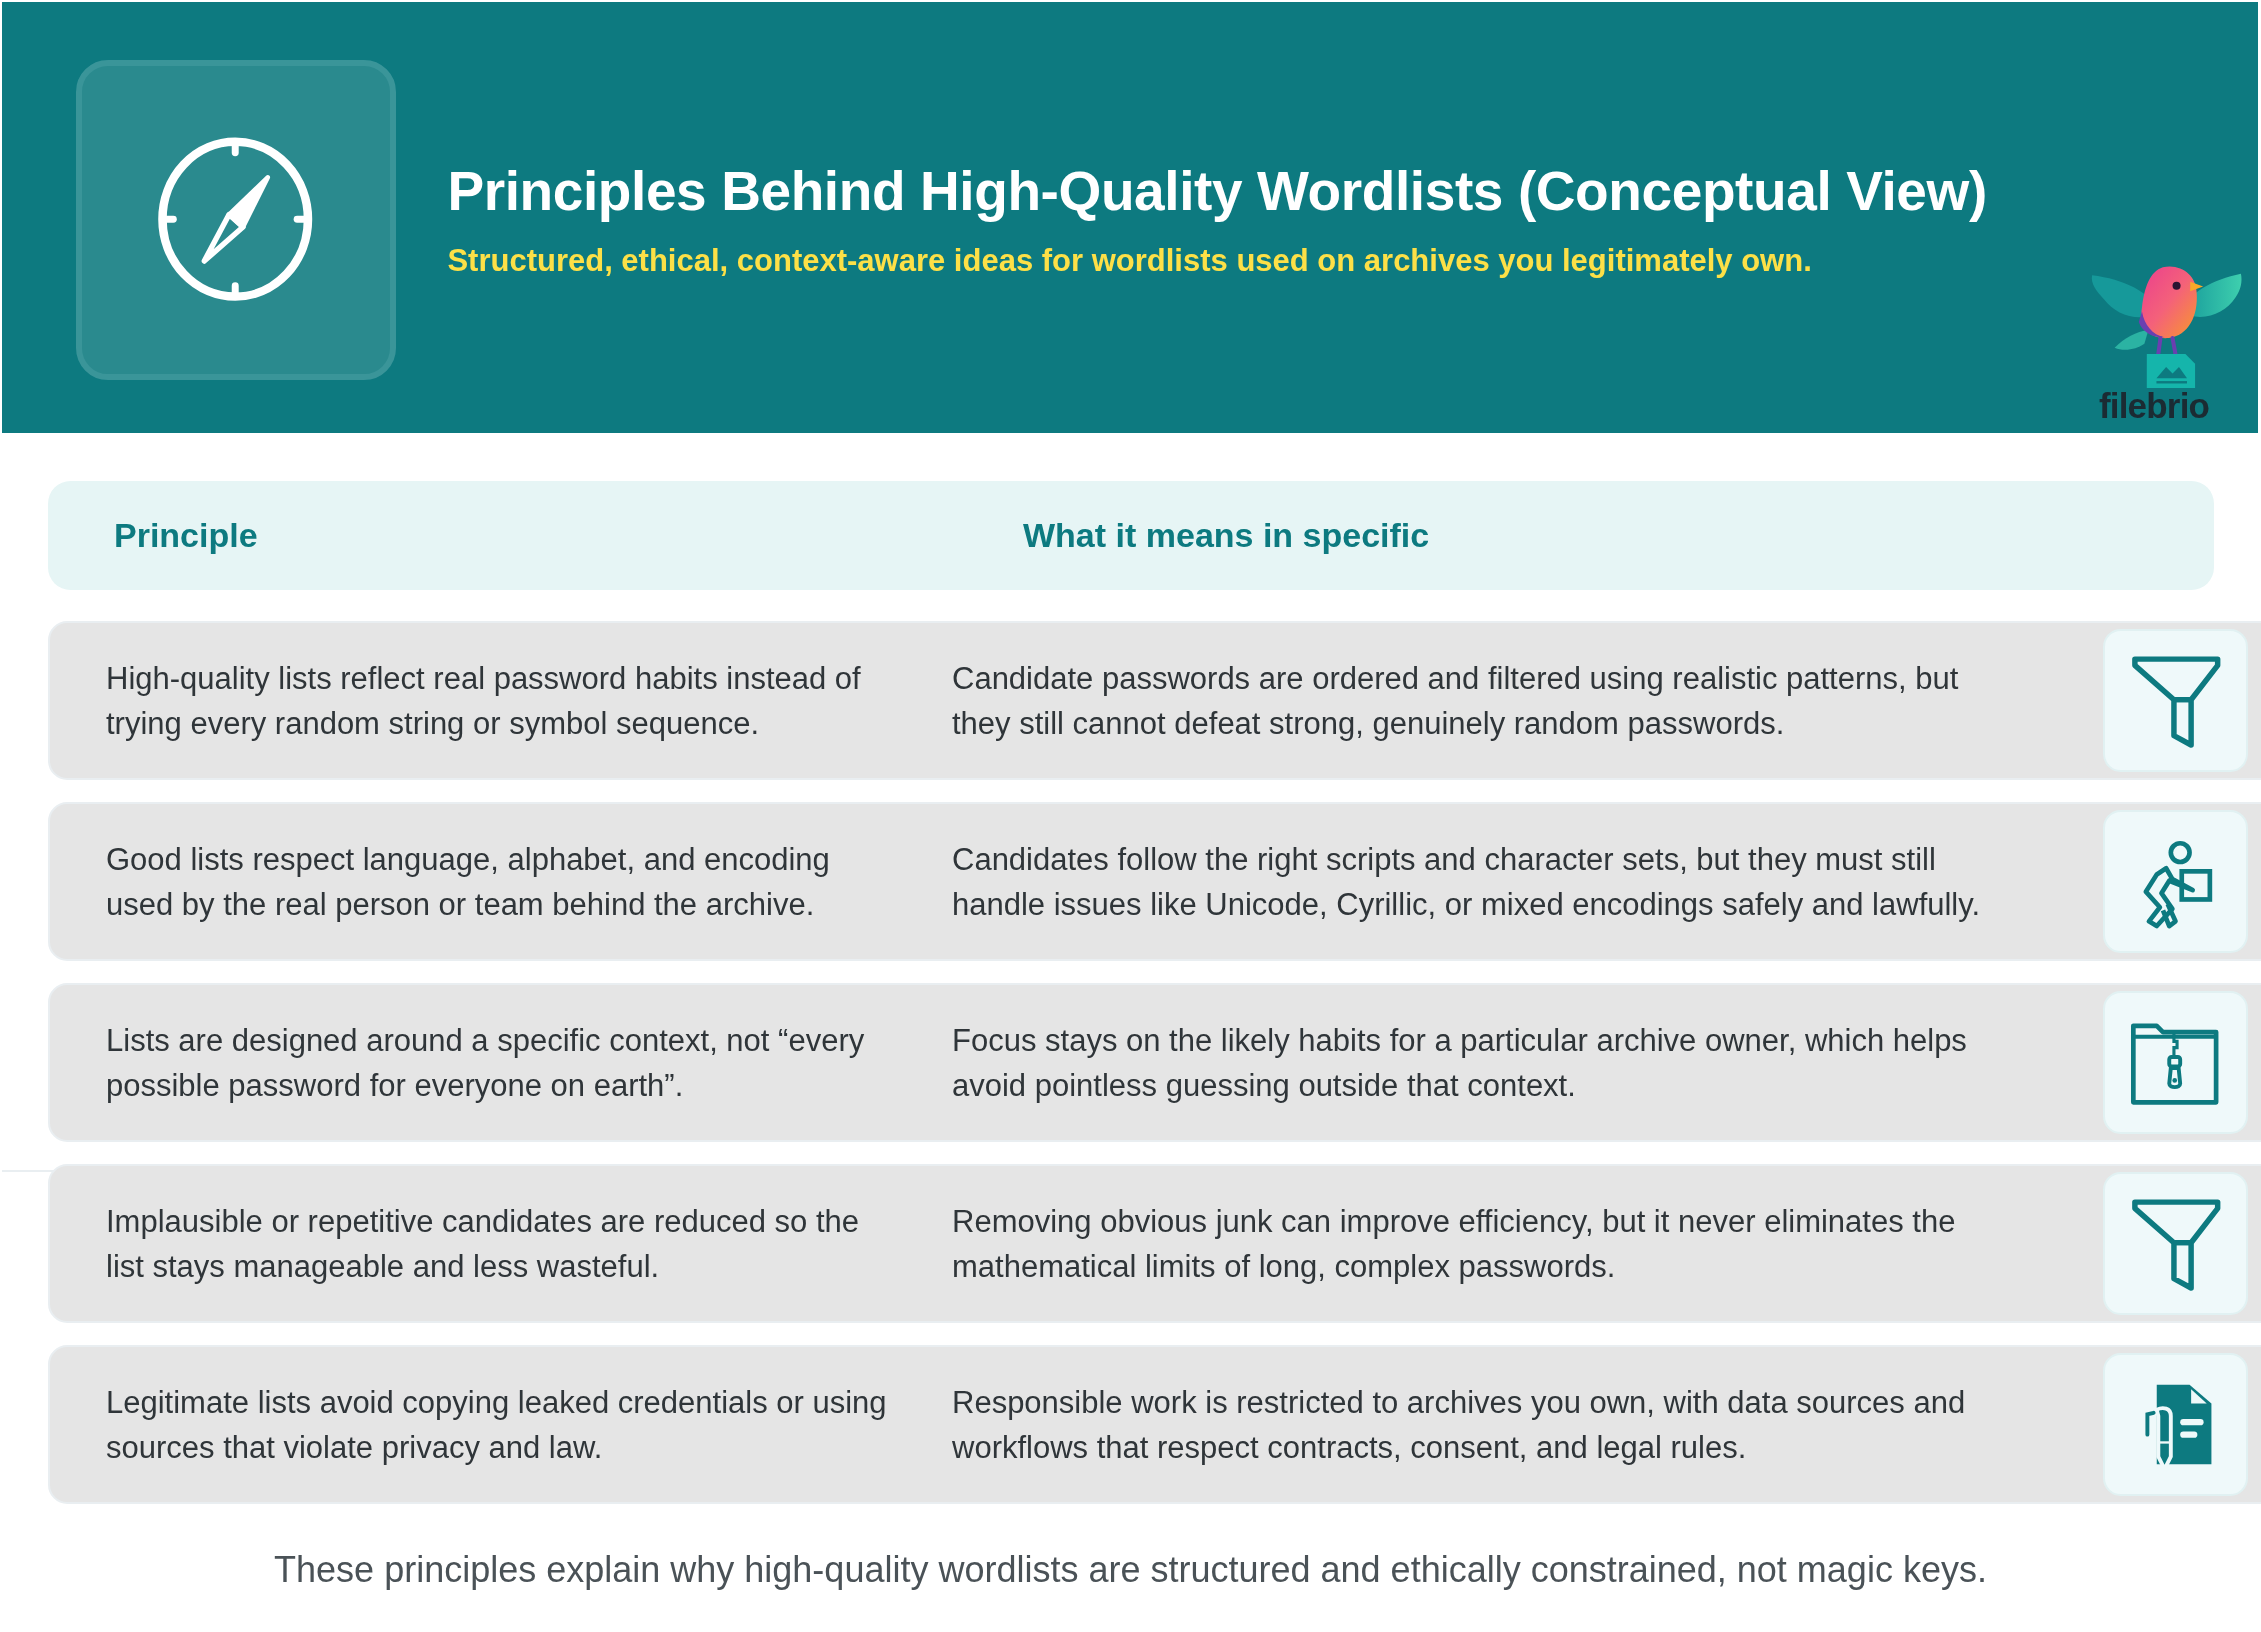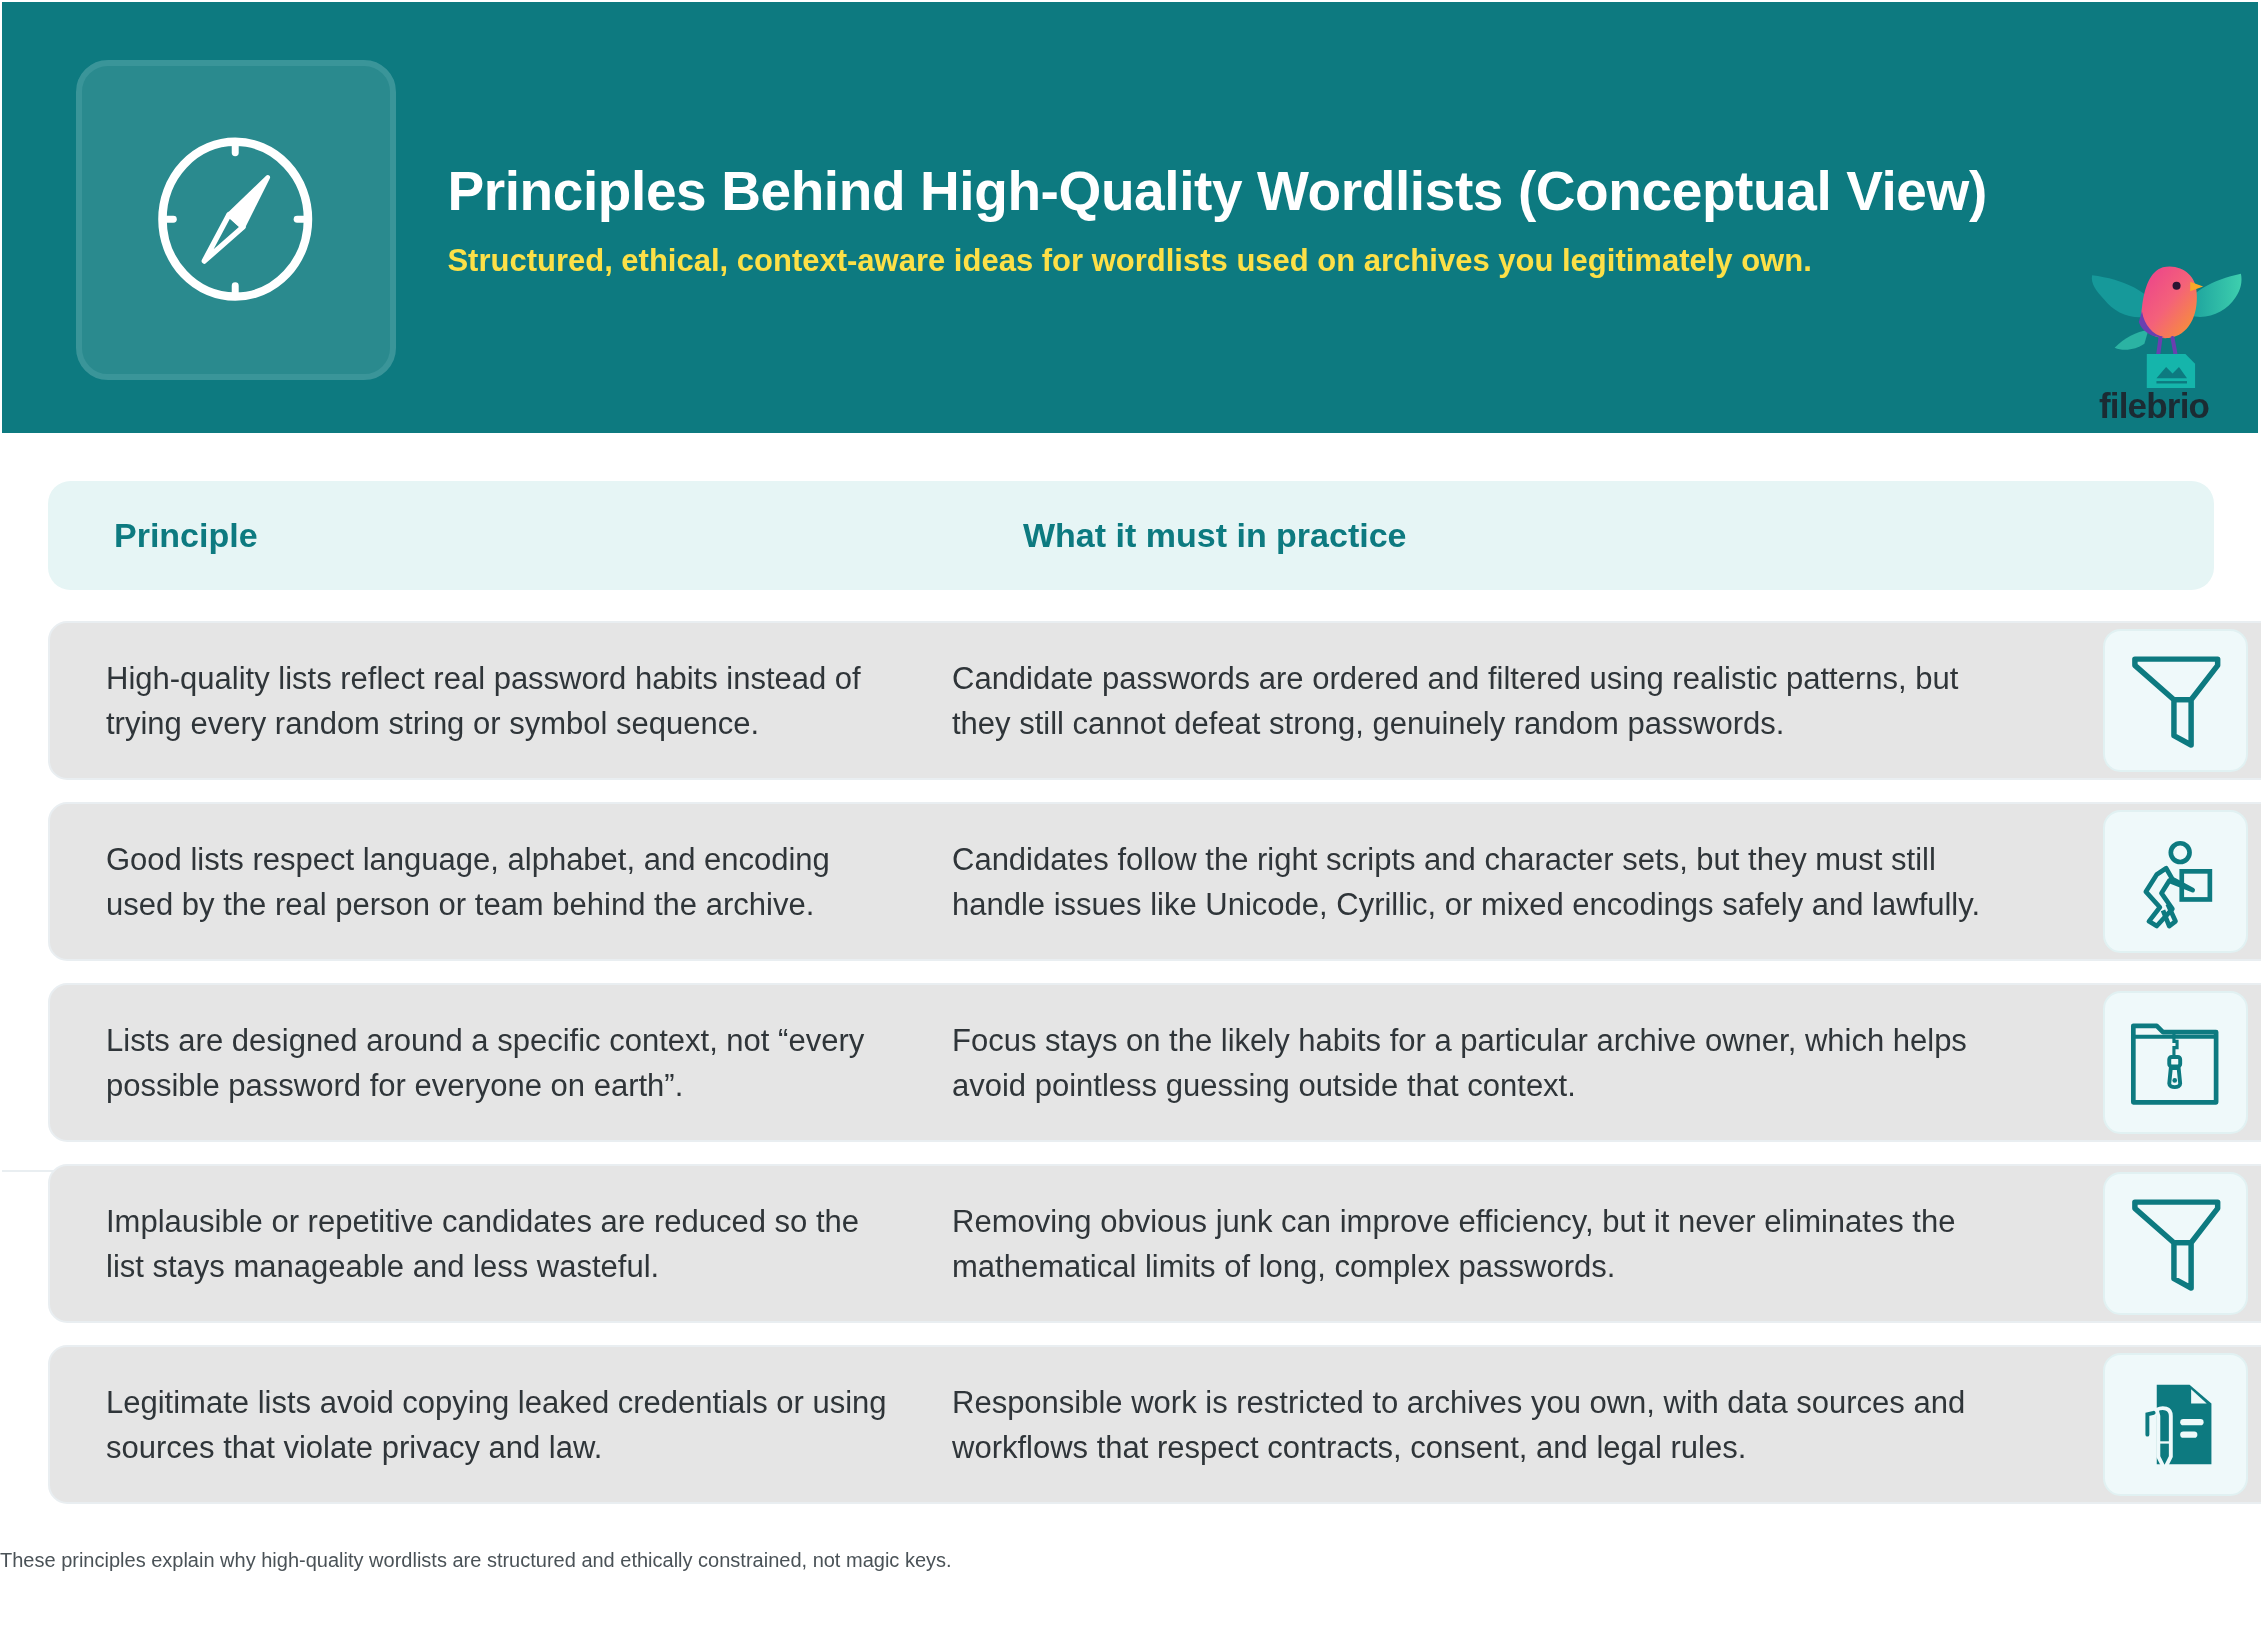--- a/index.html
+++ b/index.html
@@ -57,22 +57,22 @@
     .row-icon {
       position: absolute; right: 35px; top: 6.4px; width: 145px; height: 143px;
       background: #eff9fa; border: 2.4px solid #e1f1f2; border-radius: 17.7px;
     }
     .row-icon svg { position: absolute; left: 0; top: 0; width: 100%; height: 100%; }
 
     .divider-line {
       position: absolute; left: 2.4px; top: 1170px; width: 2256px; height: 2.4px; background: #e9eef1;
     }
     .footer {
-      position: absolute; left: 0; top: 1549px; width: 2261px; text-align: left;
-      font-size: 20px; color: #4a5257;
+      position: absolute; left: 0; top: 1549px; width: 2261px; text-align: center;
+      font-size: 36px; color: #4a5257;
     }
   </style>
 </head>
 <body>
 
 <div class="header">
   <div class="hero-icon-box">
     <svg viewBox="0 0 398 398">
       <ellipse cx="198" cy="198" rx="94" ry="100" fill="none" stroke="#ffffff" stroke-width="11"></ellipse>
       <line x1="198" y1="100" x2="198" y2="112" stroke="#ffffff" stroke-width="9" stroke-linecap="round"></line>
@@ -110,21 +110,21 @@
       <path d="M88 148 L136 148 L148 160 L148 190 L88 190 Z" fill="#15b5ab"></path>
       <polygon points="100,178 112,164 120,172 128,164 138,178" fill="#0d7a80"></polygon>
       <line x1="100" y1="183" x2="138" y2="183" stroke="#0d7a80" stroke-width="3"></line>
     </svg>
     <div class="brand-name">filebrio</div>
   </div>
 </div>
 
 <div class="table-head">
   <div class="th" style="left:66px;">Principle</div>
-  <div class="th" style="left:975px;">What it must in practice</div>
+  <div class="th" style="left:975px;">What it means in specific</div>
 </div>
 
 <div class="row" style="top:621px;">
   <div class="cell-principle">High-quality lists reflect real password habits instead of trying every random string or symbol sequence.</div>
   <div class="cell-practice">Candidate passwords are ordered and filtered using realistic patterns, but they still cannot defeat strong, genuinely random passwords.</div>
   <div class="row-icon">
     <svg viewBox="0 0 180 178">
       <path d="M38 36 L144 36 L144 44 L110 88 L110 146 L88 134 L88 88 L38 44 Z" fill="none" stroke="#0d7a80" stroke-width="7" stroke-linejoin="round"></path>
       <line x1="88" y1="88" x2="110" y2="88" stroke="#0d7a80" stroke-width="7"></line>
     </svg>

